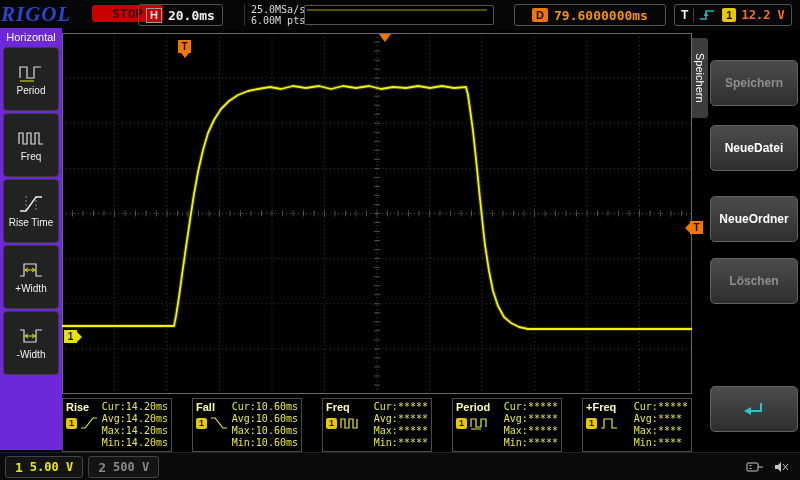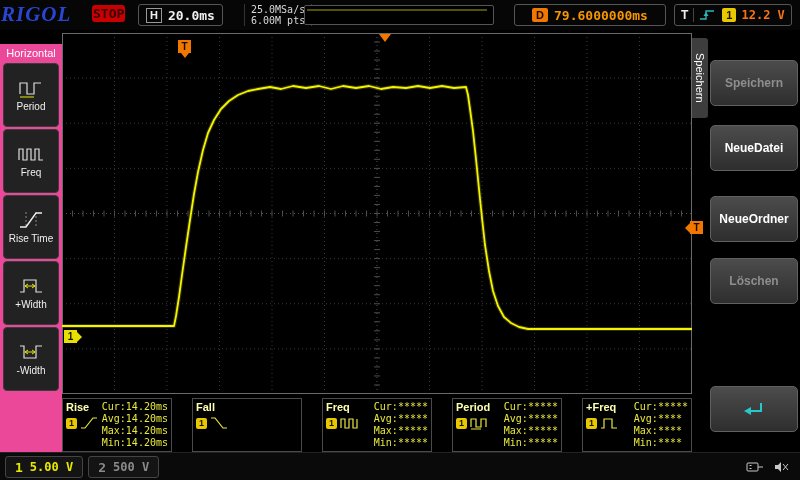--- a/index.html
+++ b/index.html
@@ -3,41 +3,41 @@
 <meta charset="utf-8">
 <style>
   html,body{margin:0;padding:0;background:#000;}
   .screen{position:relative;width:800px;height:480px;background:#000;overflow:hidden;
           font-family:"Liberation Sans",sans-serif;}
 
   
   .topbar{position:absolute;left:0;top:0;width:800px;height:30px;background:#060606;}
   .logo{position:absolute;left:1px;top:2px;color:#2846d2;font:bold italic 21px "Liberation Serif",serif;letter-spacing:1px;}
   .stop{position:absolute;left:92px;top:5px;background:#c80000;color:#3a0000;font:bold 13px "DejaVu Sans Mono",monospace;
-        padding:1px 1px;border-radius:3px;}
+        padding:1px 20px;border-radius:3px;}
   .hgroup{position:absolute;left:138px;top:4px;height:20px;display:flex;align-items:center;gap:6px;
           border:1px solid #555;border-radius:3px;padding:0 7px;}
   .hbadge{color:#eee;font:bold 11px "Liberation Sans",sans-serif;border:1px solid #999;padding:0 3px;line-height:13px;}
   .hval{color:#f0f0f0;font:bold 13px "DejaVu Sans Mono",monospace;}
   .rategroup{position:absolute;left:232px;top:4px;color:#d8d8d8;font:10px "DejaVu Sans Mono",monospace;
              line-height:11px;border-right:1px solid #333;border-left:1px solid #333;padding:0 6px;margin-left:12px;}
   .preview{position:absolute;left:304px;top:5px;width:188px;height:18px;border:1px solid #555;border-radius:2px;background:#000;}
   .preview svg{position:absolute;left:0;top:0;}
   .dgroup{position:absolute;left:514px;top:4px;height:20px;width:150px;display:flex;align-items:center;justify-content:center;gap:6px;
           border:1px solid #555;border-radius:3px;}
   .dbadge{background:#f07800;color:#1a0a00;font:bold 11px "Liberation Sans",sans-serif;padding:0 4px;border-radius:2px;line-height:14px;}
   .dval{color:#f59500;font:bold 13px "DejaVu Sans Mono",monospace;}
   .tgroup{position:absolute;left:674px;top:4px;height:20px;display:flex;align-items:center;gap:5px;
           border:1px solid #555;border-radius:3px;padding:0 6px;}
   .tbadge{color:#eee;font:bold 12px "Liberation Sans",sans-serif;border-right:1px solid #444;padding-right:5px;}
   .ch1badge{background:#e8c800;color:#1a1500;font:bold 11px "Liberation Sans",sans-serif;padding:0 4px;border-radius:2px;line-height:14px;}
   .tlevel{color:#f97316;font:bold 12px "DejaVu Sans Mono",monospace;}
 
   
-  .leftbar{position:absolute;left:0;top:44px;width:62px;height:422px;background:#ec4899;}
+  .leftbar{position:absolute;left:0;top:28px;width:62px;height:422px;background:#6d28d9;}
   .left-title{color:#fff;font:11px "Liberation Sans",sans-serif;text-align:center;padding:3px 0 2px;}
   .lbtn{margin:2px 3px;height:62px;background:#222;border:1px solid #3c3c3c;border-radius:4px;
         display:flex;flex-direction:column;align-items:center;justify-content:center;gap:4px;
         color:#f0f0f0;font-size:10px;cursor:pointer;}
   .lbtn span{text-align:center;line-height:10px;}
 
   
   .plot{position:absolute;left:62px;top:30px;width:630px;height:368px;z-index:2;}
   #grid-svg{position:absolute;left:0;top:3px;width:630px;height:361px;}
   .trig-flag{position:absolute;left:116px;top:10px;width:13px;height:13px;background:#f07800;color:#1a0a00;
@@ -323,20 +323,26 @@
     <div class="panel">
       <div class="p-left">
         <span class="p-title">Fall</span>
         <div class="p-src">
           <span class="p-badge">1</span>
           <svg width="18" height="14" viewBox="0 0 18 14">
             <polyline points="1,2 5,2 13,12 17,12" fill="none" stroke="#e8e840" stroke-width="1.2"></polyline>
           </svg>
         </div>
       </div>
+      <div class="p-vals">
+        <div>Cur:10.60ms</div>
+        <div>Avg:10.60ms</div>
+        <div>Max:10.60ms</div>
+        <div>Min:10.60ms</div>
+      </div>
     </div>
 
     <div class="panel">
       <div class="p-left">
         <span class="p-title">Freq</span>
         <div class="p-src">
           <span class="p-badge">1</span>
           <svg width="18" height="14" viewBox="0 0 18 14">
             <polyline points="1,12 1,3 5,3 5,12 9,12 9,3 13,3 13,12 17,12 17,3" fill="none" stroke="#e8e840" stroke-width="1.2"></polyline>
           </svg>

